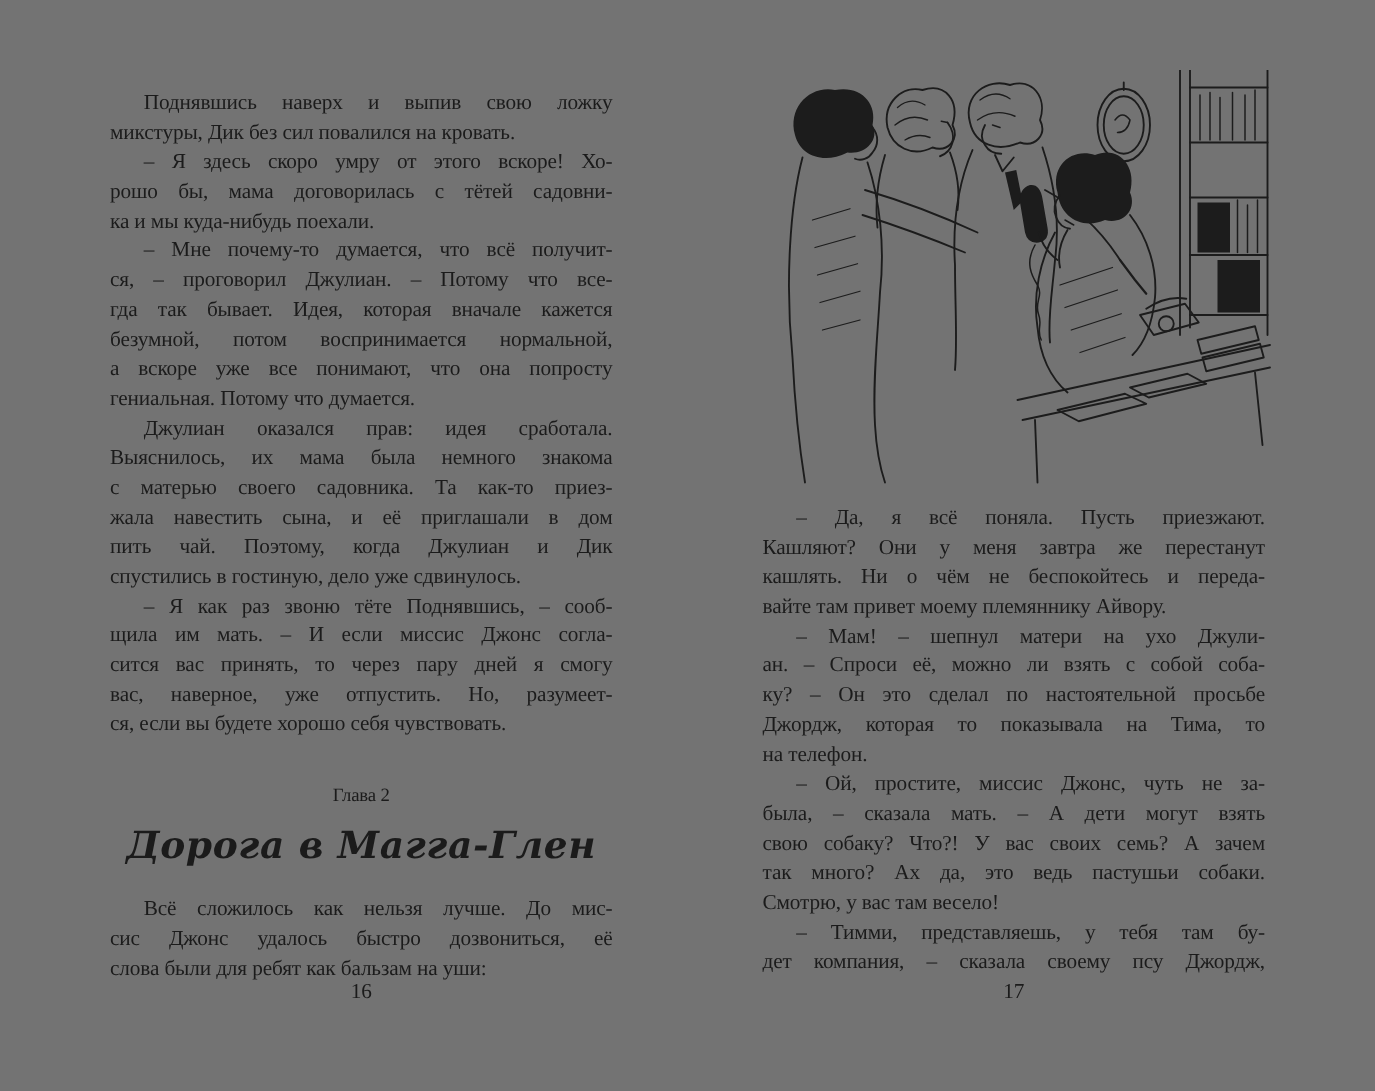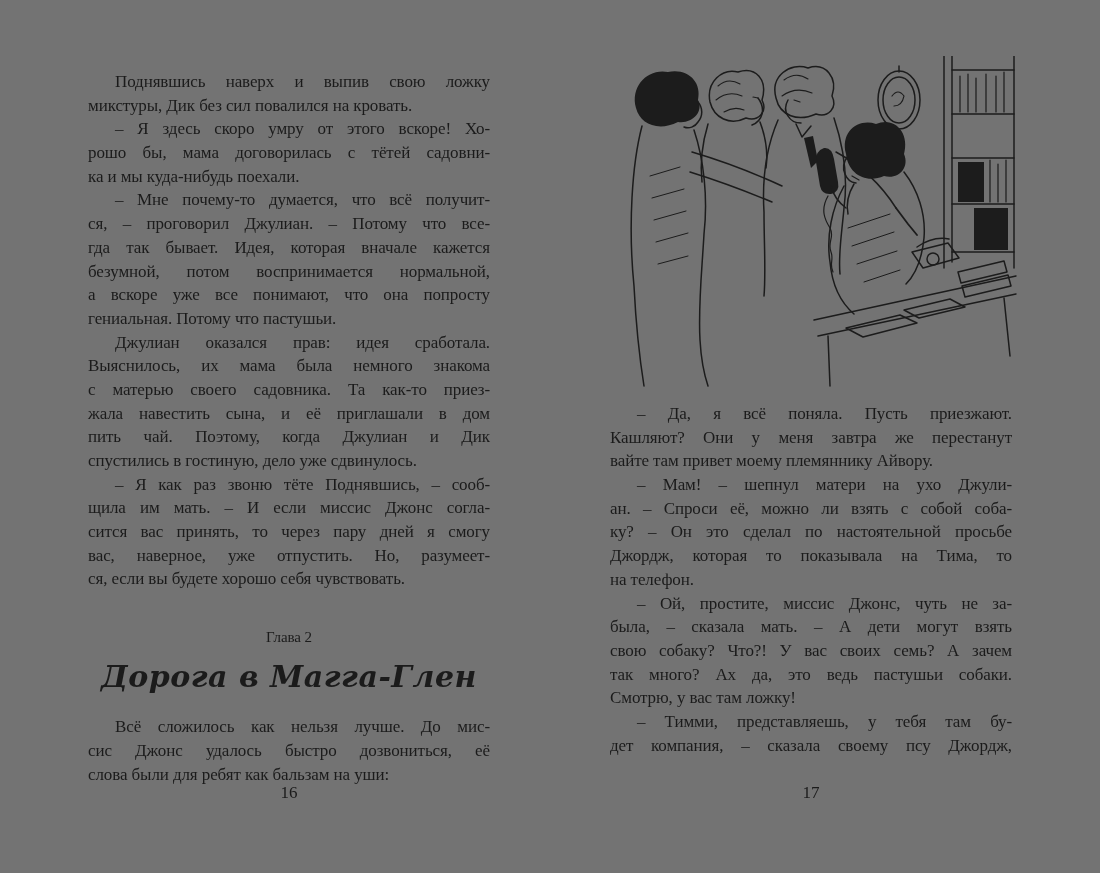--- a/index.html
+++ b/index.html
@@ -60,21 +60,21 @@
           <div class="line first">– Я здесь скоро умру от этого вскоре! Хо-</div>
           <div class="line">рошо бы, мама договорилась с тётей садовни-</div>
           <div class="line last">ка и мы куда-нибудь поехали.</div>
         </div>
         <div class="para">
           <div class="line first">– Мне почему-то думается, что всё получит-</div>
           <div class="line">ся, – проговорил Джулиан. – Потому что все-</div>
           <div class="line">гда так бывает. Идея, которая вначале кажется</div>
           <div class="line">безумной, потом воспринимается нормальной,</div>
           <div class="line">а вскоре уже все понимают, что она попросту</div>
-          <div class="line last">гениальная. Потому что пастушьи.</div>
+          <div class="line last">гениальная. Потому что думается.</div>
         </div>
         <div class="para">
           <div class="line first">Джулиан оказался прав: идея сработала.</div>
           <div class="line">Выяснилось, их мама была немного знакома</div>
           <div class="line">с матерью своего садовника. Та как-то приез-</div>
           <div class="line">жала навестить сына, и её приглашали в дом</div>
           <div class="line">пить чай. Поэтому, когда Джулиан и Дик</div>
           <div class="line last">спустились в гостиную, дело уже сдвинулось.</div>
         </div>
         <div class="para">
@@ -176,35 +176,36 @@
           <path d="M356,230 l46,-11 l3,11 l-46,11 Z"></path>
         </g>
       </g>
     </svg>
   </div>
 
   <div class="col col-right">
       <div class="para">
         <div class="line first">– Да, я всё поняла. Пусть приезжают.</div>
         <div class="line">Кашляют? Они у меня завтра же перестанут</div>
+        <div class="line">кашлять. Ни о чём не беспокойтесь и переда-</div>
         <div class="line last">вайте там привет моему племяннику Айвору.</div>
       </div>
       <div class="para">
         <div class="line first">– Мам! – шепнул матери на ухо Джули-</div>
         <div class="line">ан. – Спроси её, можно ли взять с собой соба-</div>
         <div class="line">ку? – Он это сделал по настоятельной просьбе</div>
         <div class="line">Джордж, которая то показывала на Тима, то</div>
         <div class="line last">на телефон.</div>
       </div>
       <div class="para">
         <div class="line first">– Ой, простите, миссис Джонс, чуть не за-</div>
         <div class="line">была, – сказала мать. – А дети могут взять</div>
         <div class="line">свою собаку? Что?! У вас своих семь? А зачем</div>
         <div class="line">так много? Ах да, это ведь пастушьи собаки.</div>
-        <div class="line last">Смотрю, у вас там ложку!</div>
+        <div class="line last">Смотрю, у вас там весело!</div>
       </div>
       <div class="para">
         <div class="line first">– Тимми, представляешь, у тебя там бу-</div>
         <div class="line">дет компания, – сказала своему псу Джордж,</div>
       </div>
     </div>
 
   <div class="pagenum pagenum-left">16</div>
   <div class="pagenum pagenum-right">17</div>
 

